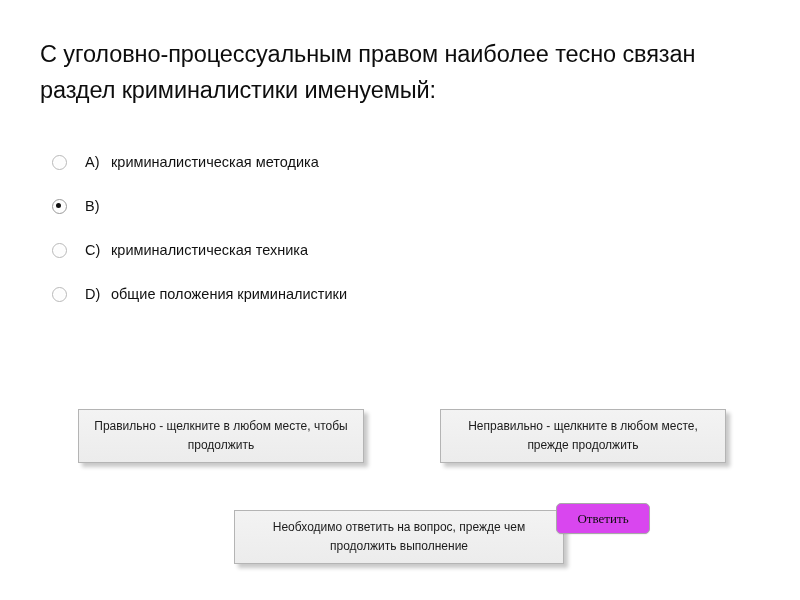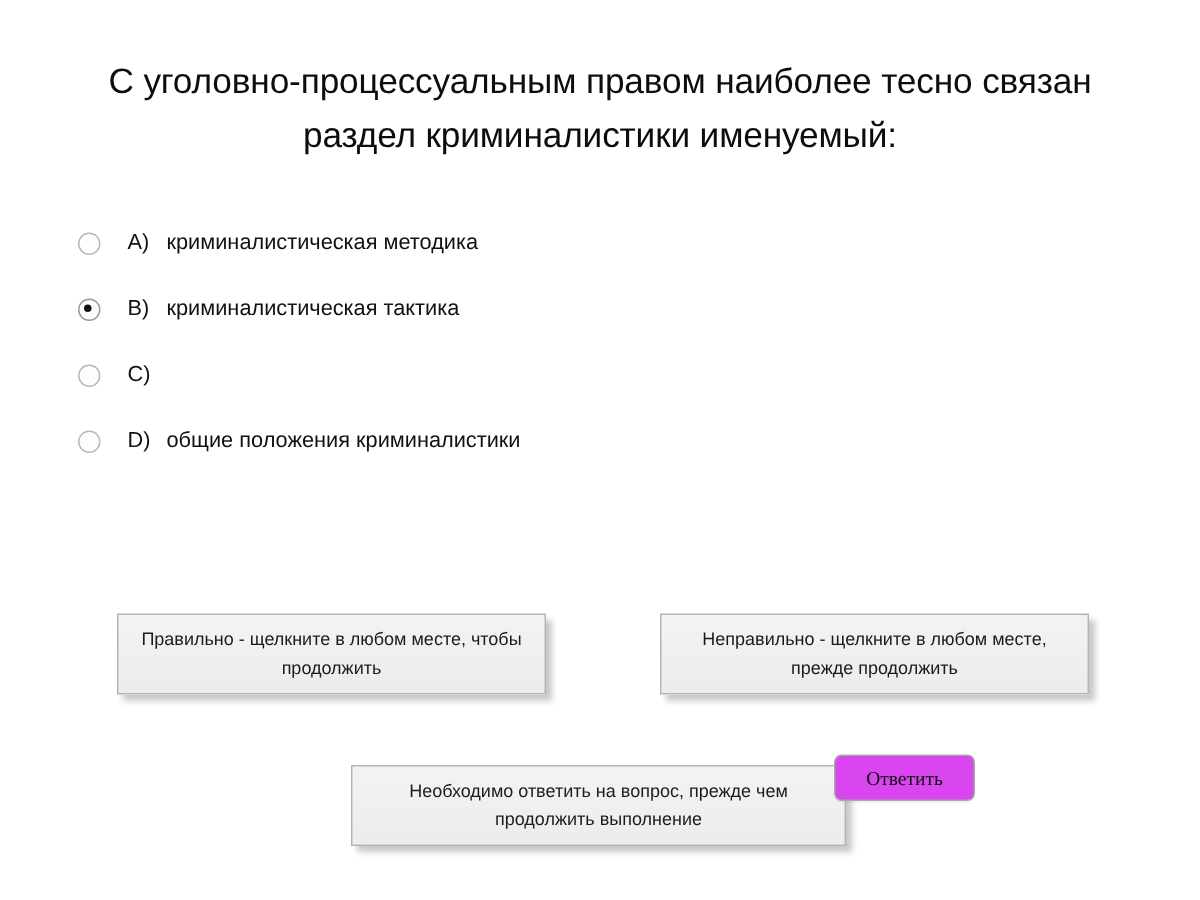--- a/index.html
+++ b/index.html
@@ -23,21 +23,21 @@
     height: 600px;
     background: #ffffff;
   }
 
   
   #question-title {
     position: absolute;
     left: 40px;
     top: 36px;
     width: 720px;
-    text-align: center;
+    text-align: left;
     font-size: 23.5px;
     font-weight: 400;
     line-height: 36px;
     letter-spacing: -0.1px;
     color: #0d0d0d;
   }
 
   
   #answers {
     position: absolute;
@@ -156,26 +156,26 @@
 
     <div class="answer-row">
       <span class="radio"></span>
       <span class="answer-letter">A)</span>
       <span class="answer-text">криминалистическая методика</span>
     </div>
 
     <div class="answer-row">
       <span class="radio checked"></span>
       <span class="answer-letter">B)</span>
-      <span class="answer-text">криминалистическая тактика</span>
     </div>
 
     <div class="answer-row">
       <span class="radio"></span>
       <span class="answer-letter">C)</span>
+      <span class="answer-text">криминалистическая техника</span>
     </div>
 
     <div class="answer-row">
       <span class="radio"></span>
       <span class="answer-letter">D)</span>
       <span class="answer-text">общие положения криминалистики</span>
     </div>
 
   </div>
 

